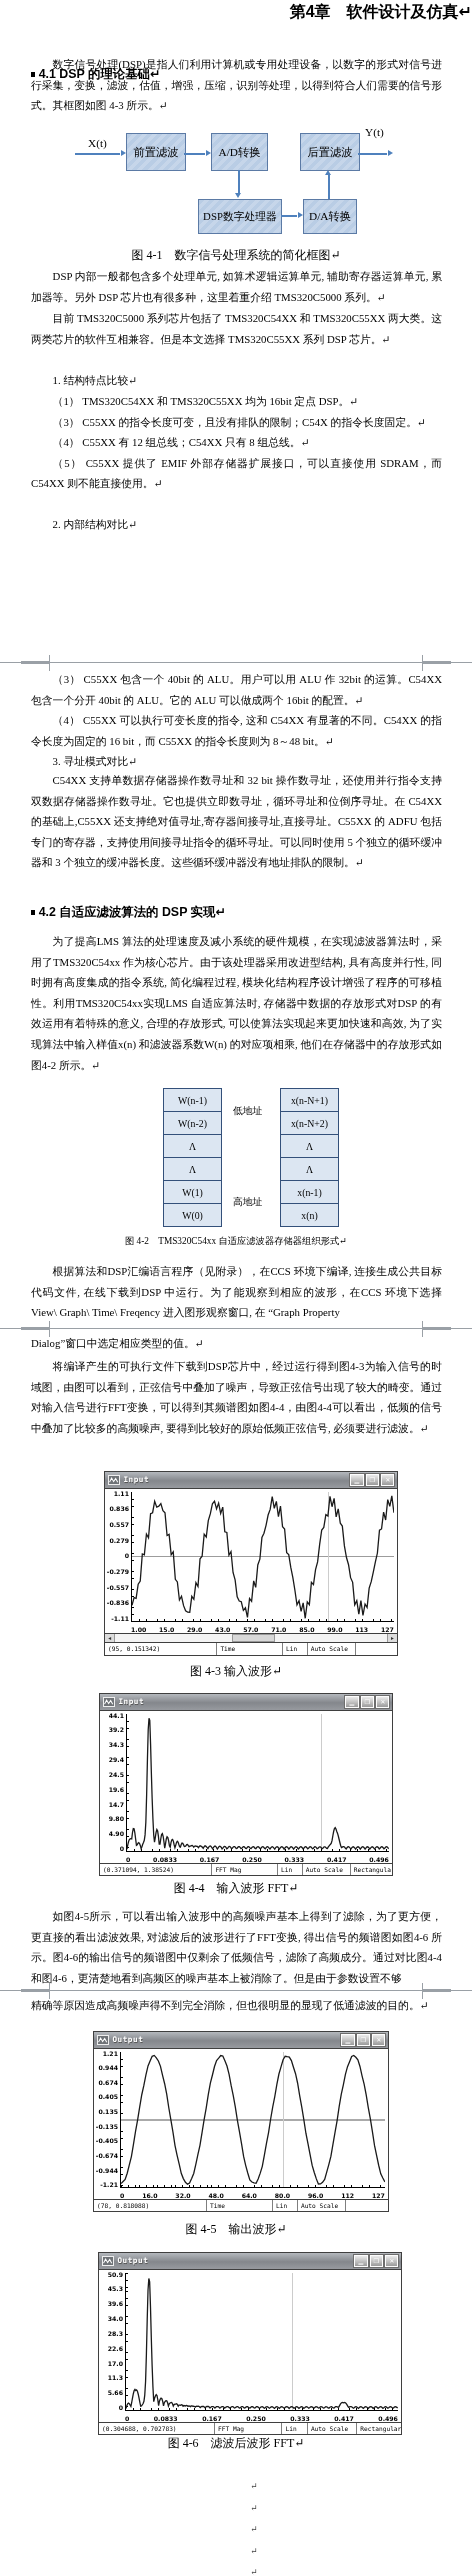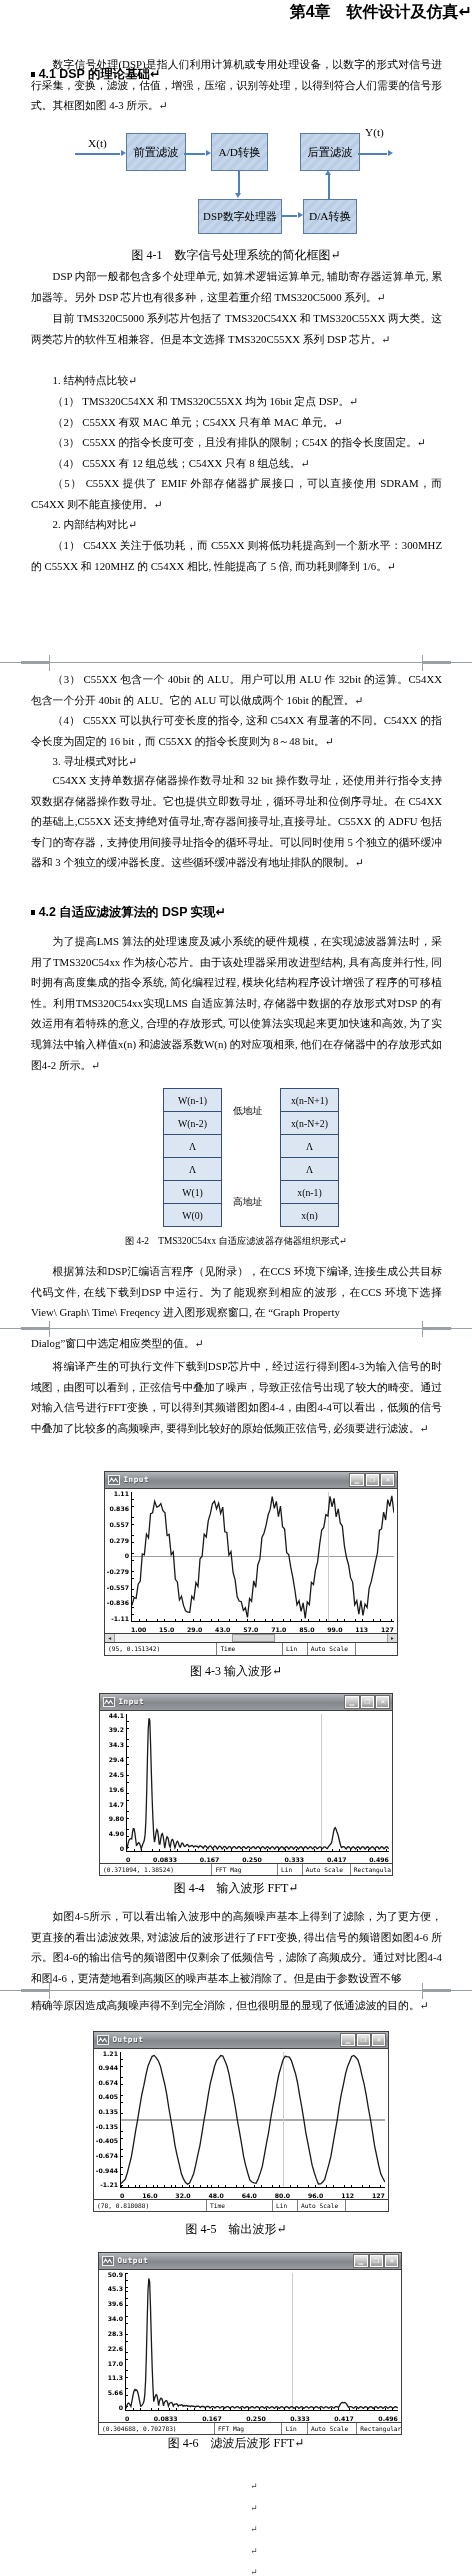--- a/index.html
+++ b/index.html
@@ -108,30 +108,28 @@
 </div>
 
 <div class="abs caption" style="top:247px;">图 4-1　数字信号处理系统的简化框图↵</div>
 
 <div class="abs para indent" style="top:266px;">DSP 内部一般都包含多个处理单元, 如算术逻辑运算单元, 辅助寄存器运算单元, 累加器等。另外 DSP 芯片也有很多种，这里着重介绍 TMS320C5000 系列。↵</div>
 <div class="abs para indent" style="top:308px;">目前 TMS320C5000 系列芯片包括了 TMS320C54XX 和 TMS320C55XX 两大类。这两类芯片的软件互相兼容。但是本文选择 TMS320C55XX 系列 DSP 芯片。↵</div>
 <div class="abs para indent" style="top:370px;">1. 结构特点比较↵</div>
 
 <div class="abs" style="top:391px;left:31px;width:411px;">
     <div class="para indent" style="position:static;">（1）  TMS320C54XX 和 TMS320C55XX 均为 16bit 定点 DSP。↵</div>
-    <div class="para indent" style="position:static;">（2）  C55XX 有双 MAC 单元；C54XX 只有单 MAC 单元。↵</div>
     <div class="para indent" style="position:static;">（3）  C55XX 的指令长度可变，且没有排队的限制；C54X 的指令长度固定。↵</div>
     <div class="para indent" style="position:static;">（4）  C55XX 有 12 组总线；C54XX 只有 8 组总线。↵</div>
     <div class="para indent" style="position:static;">（5）  C55XX 提供了 EMIF 外部存储器扩展接口，可以直接使用 SDRAM，而 C54XX 则不能直接使用。↵</div>
   </div>
 
 <div class="abs para indent" style="top:514px;">2. 内部结构对比↵</div>
 
 <div class="abs" style="top:535px;left:31px;width:411px;">
-    <div class="para indent" style="position:static;">（1）  C54XX 关注于低功耗，而 C55XX 则将低功耗提高到一个新水平：300MHZ 的 C55XX 和 120MHZ 的 C54XX 相比, 性能提高了 5 倍, 而功耗则降到 1/6。↵</div>
   </div>
 
 <div class="abs pbreak" style="top:654px;">
   <div class="pb-line"></div>
   <div class="pb-corner pb-tl"></div>
   <div class="pb-corner pb-bl"></div>
   <div class="pb-corner pb-tr"></div>
   <div class="pb-corner pb-br"></div>
 </div>
 

